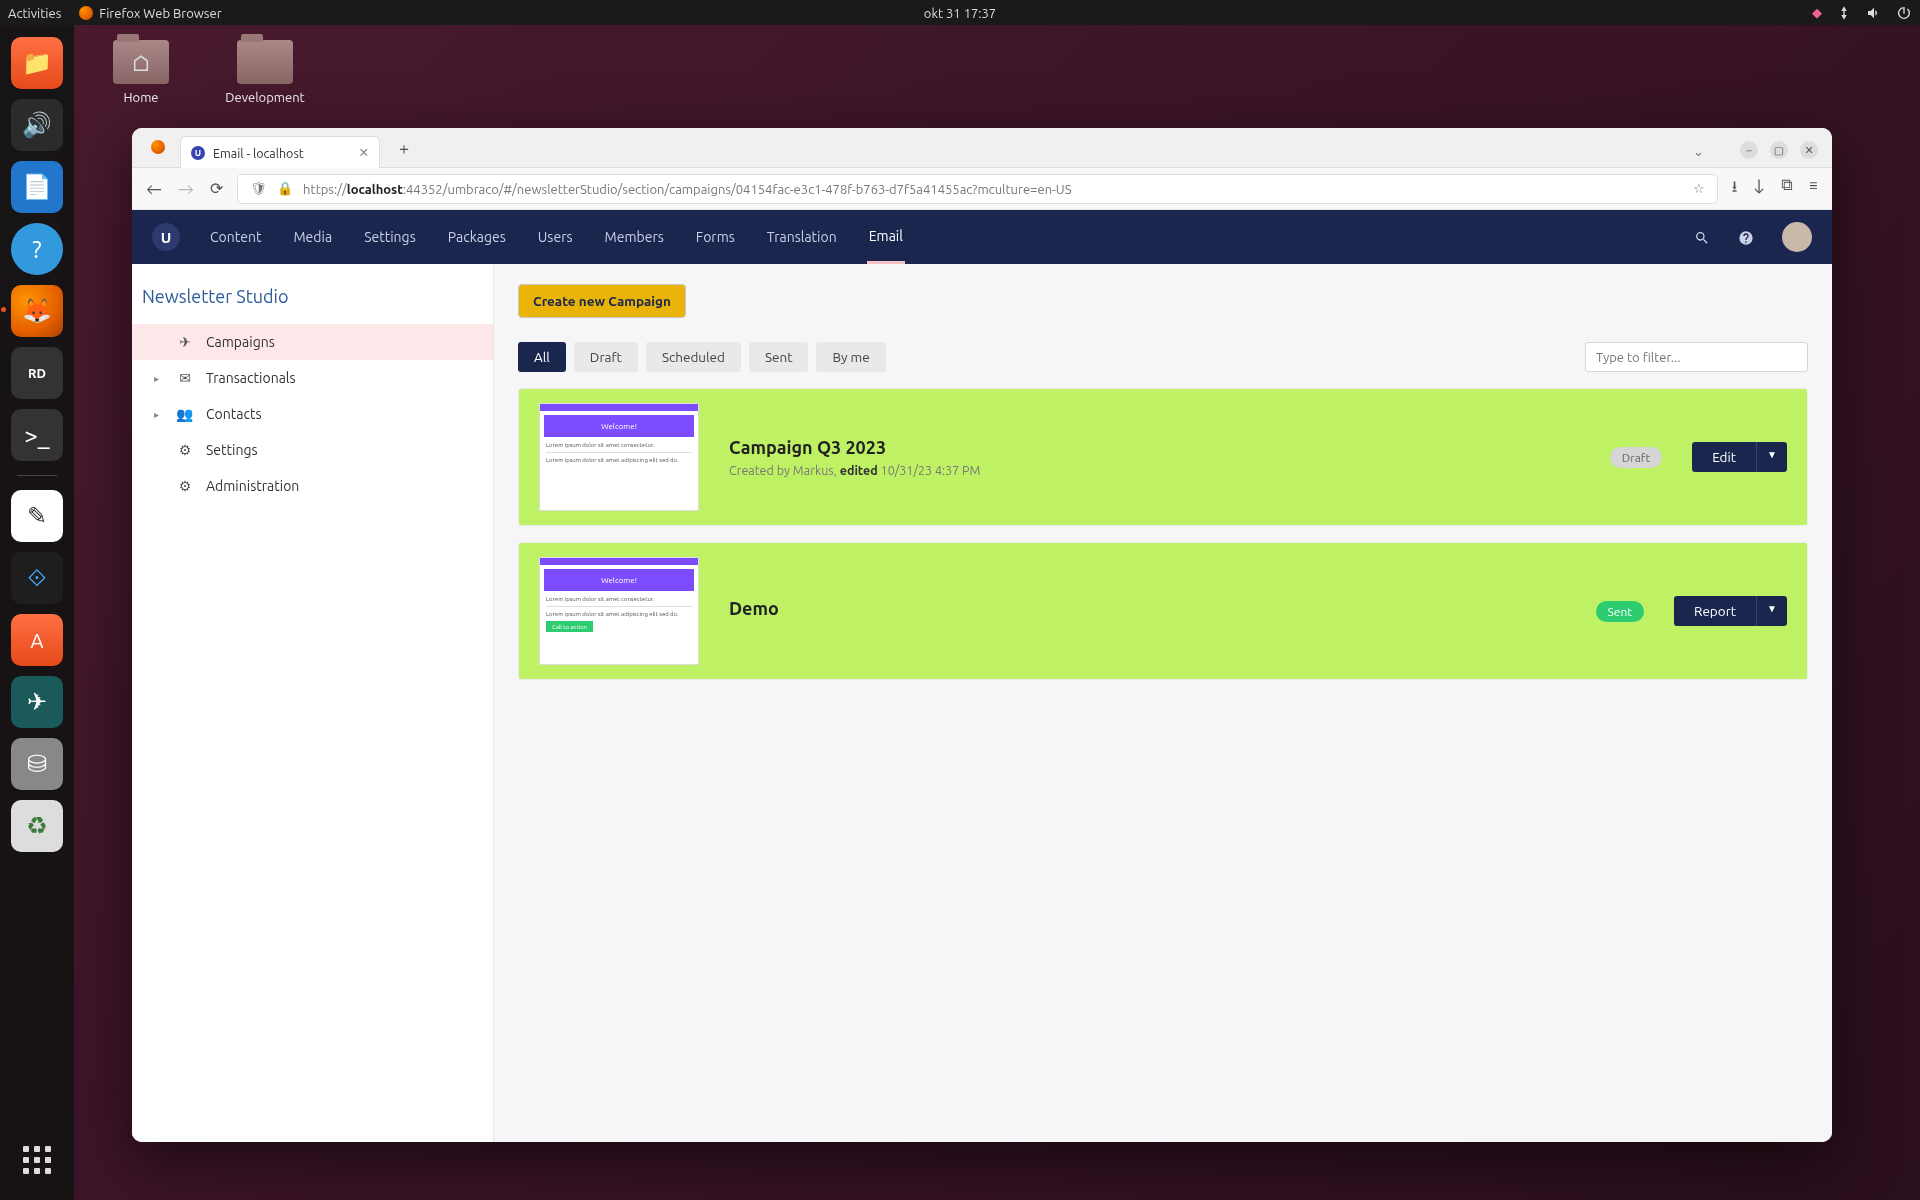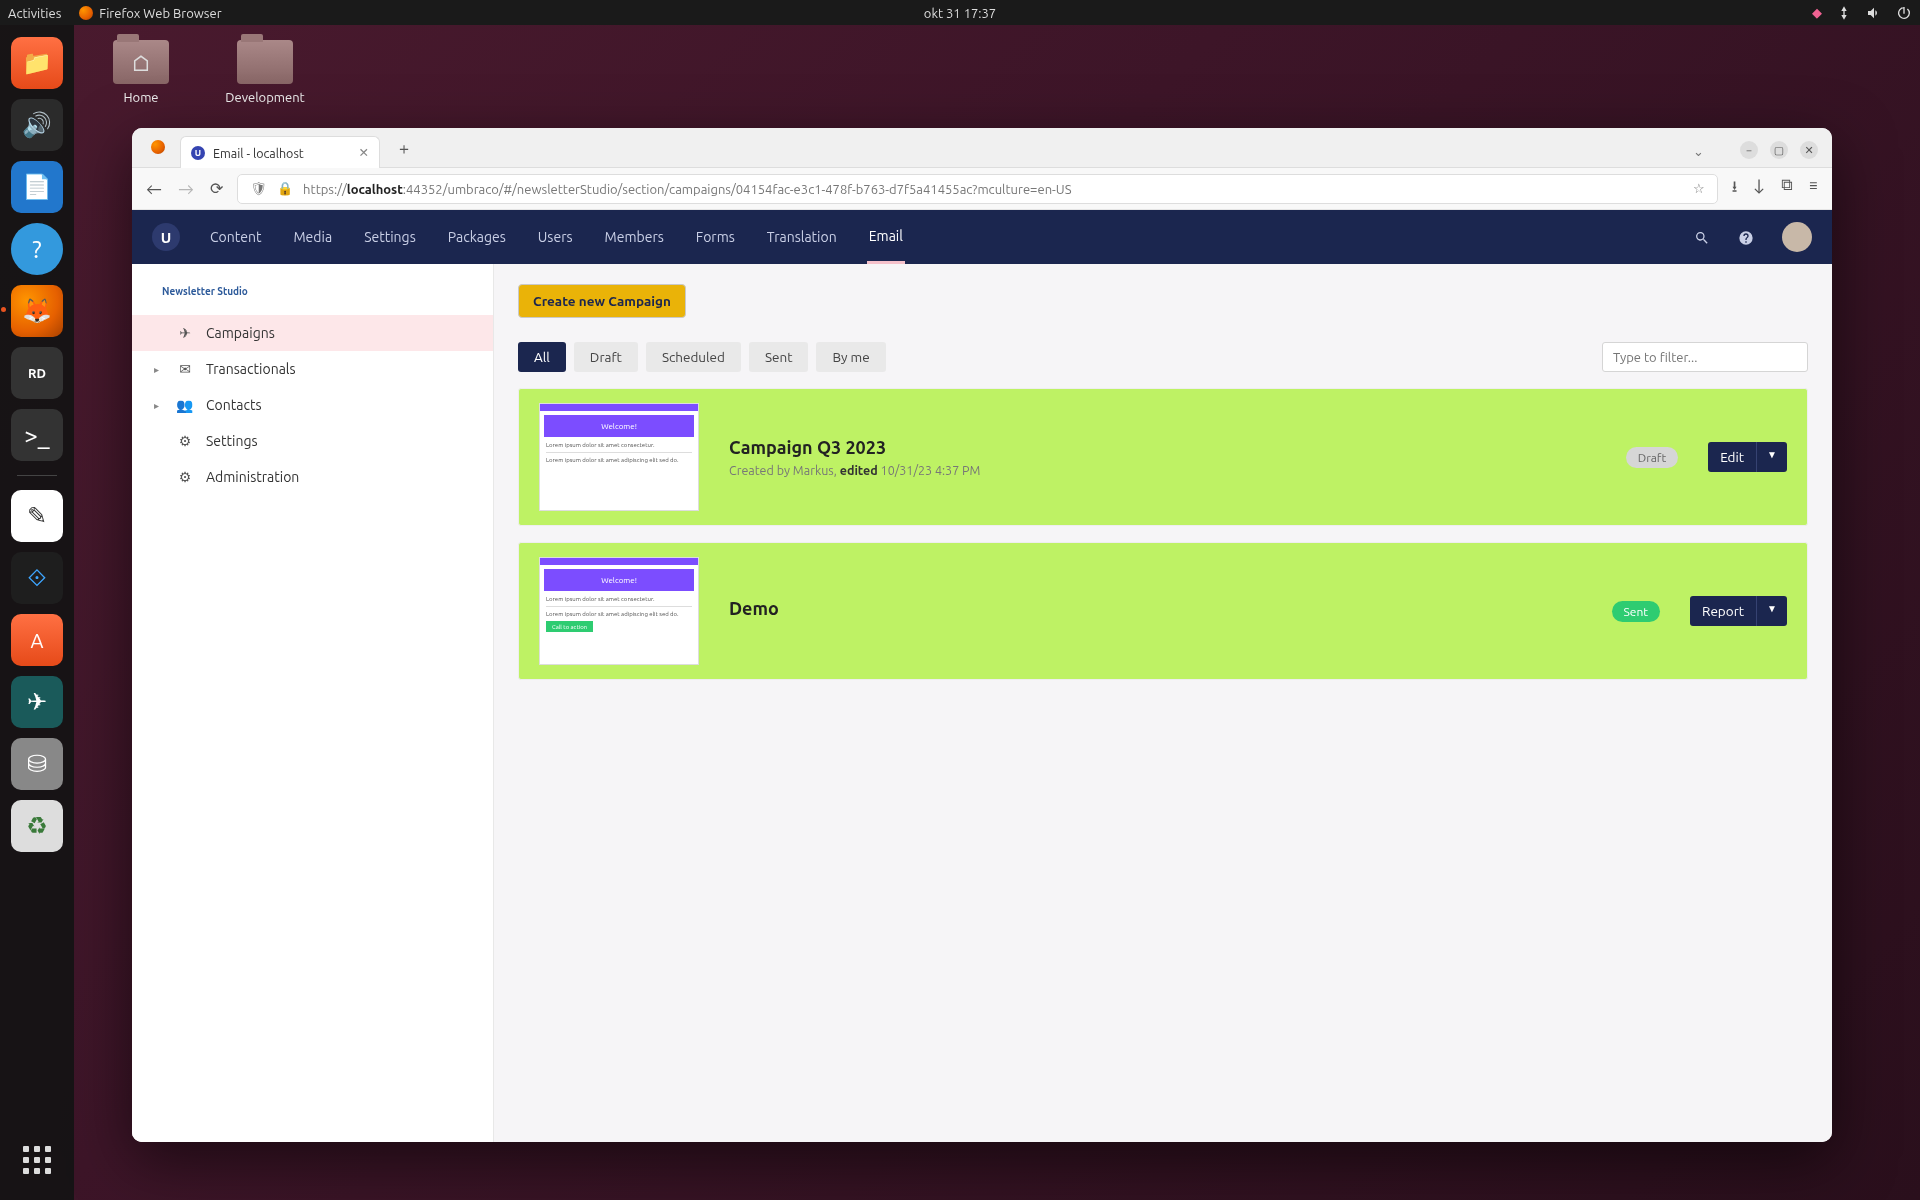--- a/index.html
+++ b/index.html
@@ -68,50 +68,50 @@
 .umb-top{height:54px;background:#1b264f;display:flex;align-items:center;padding:0 20px;gap:28px;color:#c9cfe6;font-size:14px;}
 .umb-logo{width:28px;height:28px;border-radius:50%;background:#2d3a6e;display:flex;align-items:center;justify-content:center;color:#fff;font-weight:bold;font-size:15px;}
 .umb-top .item{cursor:pointer;padding:17px 2px;}
 .umb-top .item.active{color:#fff;border-bottom:3px solid #f5c1cb;}
 .umb-top .grow{flex:1;}
 .umb-top .tool{color:#c9cfe6;cursor:pointer;}
 .umb-top .avatar{width:30px;height:30px;border-radius:50%;background:#c8b8a8;}
 
 .umb-body{flex:1;display:flex;background:#f6f5f7;}
 .umb-side{width:362px;background:#fff;border-right:1px solid #e8e8e8;}
-.umb-side h3{font-size:10px;color:#2d5a9a;padding:22px 30px 18px;font-weight:700;}
+.umb-side h3{font-size:18px;color:#2d5a9a;padding:22px 10px 18px;font-weight:400;}
 .umb-side .srow{display:flex;align-items:center;gap:12px;padding:10px 22px;font-size:14px;color:#333;cursor:pointer;}
 .umb-side .srow.active{background:#fde7e9;color:#333;}
 .umb-side .srow .exp{width:10px;color:#888;font-size:10px;}
 .umb-side .srow .ic{width:18px;text-align:center;color:#555;}
 
 .umb-main{flex:1;padding:20px 24px;}
 .btn{border:1px solid #c9c9c9;background:#eab308;color:#1b264f;font-weight:600;font-size:13.5px;padding:8px 14px;border-radius:4px;cursor:pointer;}
 .filters{display:flex;align-items:center;margin-top:24px;gap:0;}
 .filters .pill{padding:7px 16px;background:#e9e9e9;color:#444;font-size:13.5px;border-radius:3px;margin-right:8px;cursor:pointer;}
 .filters .pill.active{background:#1b264f;color:#fff;}
 .filters .grow{flex:1;}
-.filters input{width:206px;height:30px;border:1px solid #d5d5d5;border-radius:3px;padding:0 10px;font-size:13px;}
+.filters input{width:223px;height:30px;border:1px solid #d5d5d5;border-radius:3px;padding:0 10px;font-size:13px;}
 
 .card{background:#bef264;border:1px solid #eee;border-radius:3px;margin-top:16px;padding:14px 20px;display:flex;align-items:center;gap:30px;}
 .thumb{width:160px;height:108px;border:1px solid #ddd;background:#fff;position:relative;overflow:hidden;font-size:6px;color:#555;}
 .thumb .band{height:7px;background:#7c4dff;}
 .thumb .hero{margin:4px 4px 0;height:22px;background:#7c4dff;color:#fff;display:flex;align-items:center;justify-content:center;font-size:8px;}
 .thumb .body{padding:4px 6px;line-height:1.3;}
 .thumb .hr{height:1px;background:#ddd;margin:3px 0;}
 .thumb .cta{display:inline-block;background:#2ecc71;color:#fff;padding:2px 6px;font-size:6px;margin-top:3px;}
 .card .info{flex:1;}
 .card .info h4{font-size:18px;font-weight:700;color:#222;margin-bottom:6px;}
 .card .info .meta{font-size:12.5px;color:#777;}
 .card .info .meta b{color:#333;font-weight:600;}
 .badge{padding:4px 12px;border-radius:12px;font-size:12px;}
 .badge.draft{background:#d6d6d6;color:#666;}
 .badge.sent{background:#2ecc71;color:#fff;}
 .split-btn{display:flex;}
-.split-btn .main{background:#1b264f;color:#fff;padding:7px 12px;font-size:13.5px;border-radius:3px 0 0 3px;cursor:pointer;}
+.split-btn .main{background:#1b264f;color:#fff;padding:7px 20px;font-size:13.5px;border-radius:3px 0 0 3px;cursor:pointer;}
 .split-btn .dd{background:#1b264f;color:#fff;padding:7px 10px;border-left:1px solid #364272;border-radius:0 3px 3px 0;cursor:pointer;font-size:10px;}
 
 svg.i{width:16px;height:16px;fill:currentColor;vertical-align:middle;}
 </style>
 </head>
 <body>
 
 <div class="topbar">
   <div class="left">
     <span>Activities</span>

